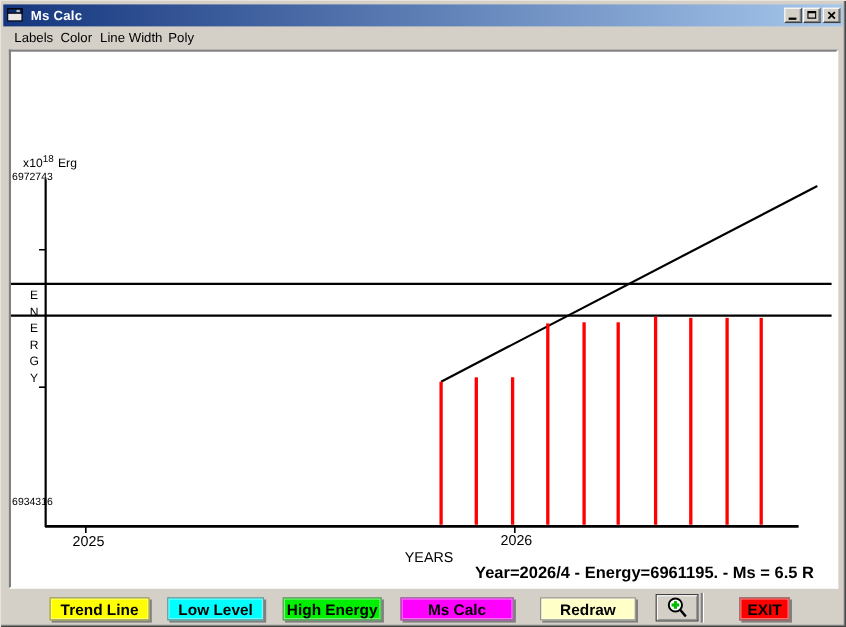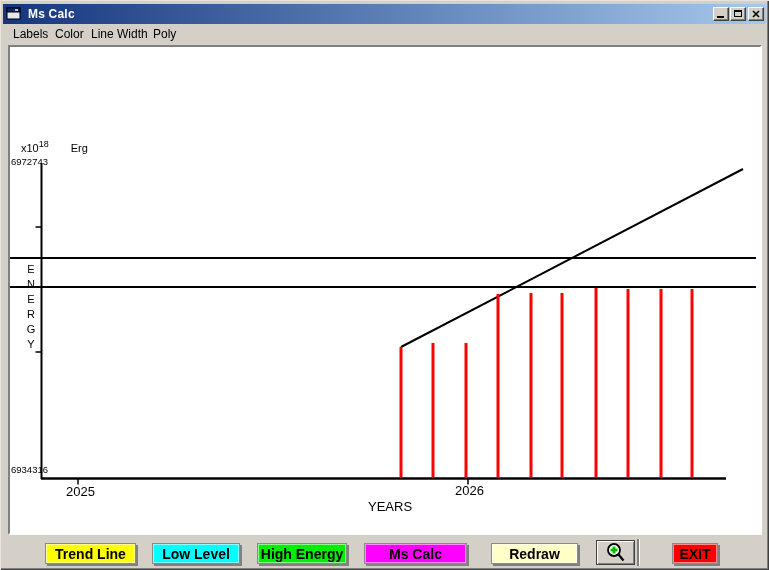--- a/index.html
+++ b/index.html
@@ -40,23 +40,23 @@
   
   .chart {
     position:absolute; left:8px; top:45px; width:754px; height:490px;
     background:var(--chart-bg,#ffffff);
     border:2px solid; border-color:#808080 #ffffff #ffffff #808080;
   }
   .chart svg { position:absolute; left:0; top:0; }
   .clabel { position:absolute; color:#000; white-space:nowrap; }
   .lbl-unit  { left:11px; top:92px;  font-size:11px; }
   .lbl-unit sup { font-size:9px; }
-  .lbl-unit .erg { margin-left:22px;text-align:right; }
+  .lbl-unit .erg { margin-left:4px;text-align:right; }
   .lbl-ymax  { left:1px;  top:109px; font-size:9.5px; }
-  .lbl-ymin  { left:1px;  top:417px; font-size:9.5px; }
+  .lbl-ymin  { left:1px;  top:404px; font-size:9.5px; }
   .y-title   { left:14px; top:215px; width:14px; text-align:center; font-size:11px; }
   .y-title div { height:15px; line-height:15px; }
   .lbl-2025  { left:56px;  top:437px; font-size:13px;text-align:right; }
   .lbl-2026  { left:445px; top:436px; font-size:13px; }
   .lbl-years { left:358px; top:452px; font-size:13px; }
   .status    { right:20px; top:465px; font-size:15px; font-weight:bold; }
 
   
   .tool-btn {
     position:absolute; top:543px; height:21px;
@@ -147,20 +147,21 @@
         <div>N</div>
         <div>E</div>
         <div>R</div>
         <div>G</div>
         <div>Y</div>
       </div>
     <div class="clabel lbl-ymin">6934316</div>
     <div class="clabel lbl-2025">2025</div>
     <div class="clabel lbl-2026">2026</div>
     <div class="clabel lbl-years">YEARS</div>
+    <div class="clabel status">Year=2026/4 - Energy=6961195. - Ms = 6.5 R</div>
   </div>
 
   <div class="tool-btn bt0" style="background: rgb(255, 255, 0);">Trend Line</div>
   <div class="tool-btn bt1" style="background: rgb(0, 255, 255);">Low Level</div>
   <div class="tool-btn bt2" style="background: rgb(0, 238, 0);">High Energy</div>
   <div class="tool-btn bt3" style="background: rgb(255, 0, 255);">Ms Calc</div>
   <div class="tool-btn bt4" style="background: rgb(255, 255, 200);">Redraw</div>
 
   <div class="zoom-btn">
     <svg width="22" height="22" viewBox="0 0 22 22">

